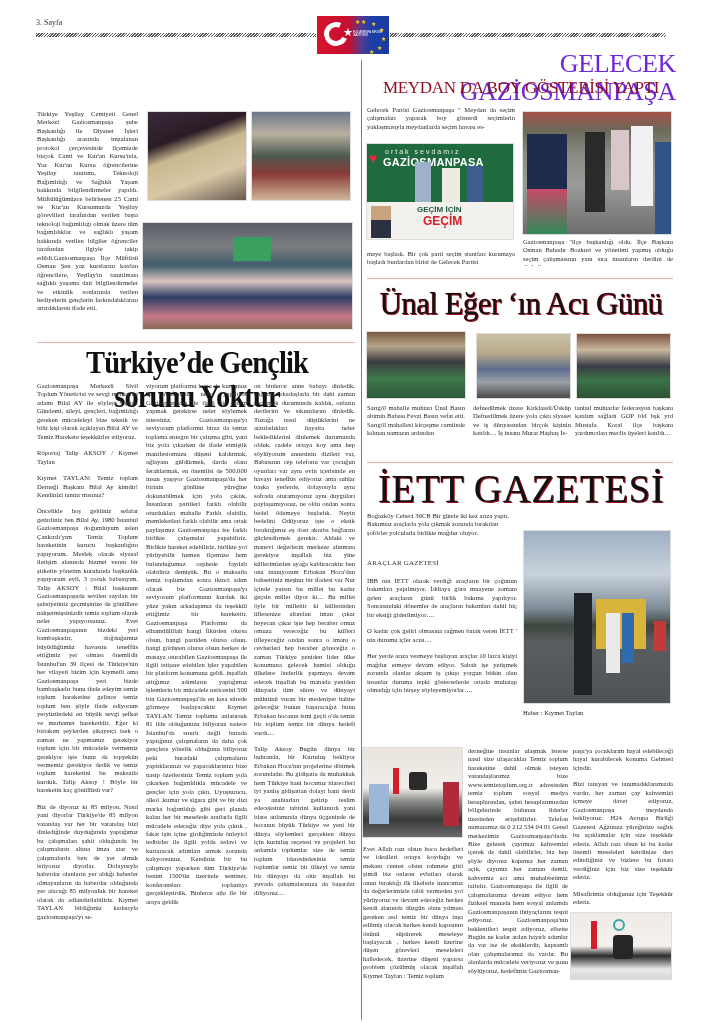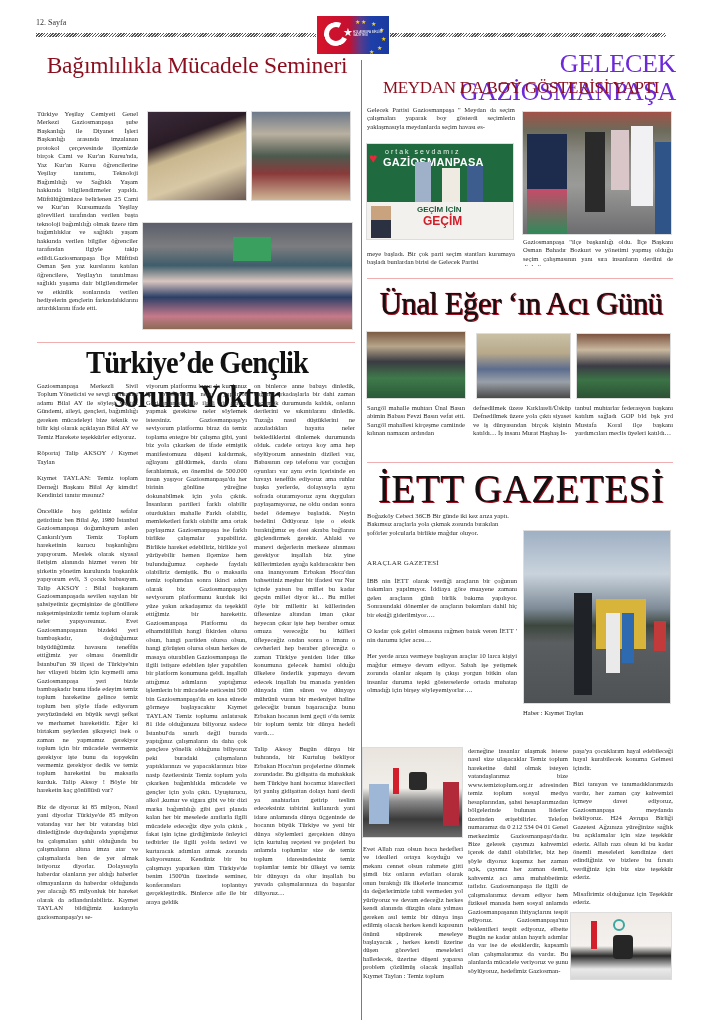--- a/index.html
+++ b/index.html
@@ -39,40 +39,39 @@
     font-size: 31px; line-height: 34px; letter-spacing: -0.6px;
     text-shadow: 0 0 1px #a01020, 1px 1px 0 #a01020; }
   .h-iett { left: 366px; top: 468px; width: 310px; text-align: center; color: #111;
     font-size: 39px; line-height: 42px; letter-spacing: 0.5px;
     text-shadow: 1px 1px 0 #a01020; }
   .subhead { font-size: 7px; color: #333; letter-spacing: 0.2px; }
 </style>
 </head>
 <body>
 
-<div class="abs page-num">12. Sayfa</div>
+<div class="abs page-num">3. Sayfa</div>
 <div class="abs rule-hatch" style="left:36px; width:280px;"></div>
 <div class="abs rule-hatch" style="left:390px; width:276px;"></div>
 <div class="abs logo">
   <div class="crescent"></div>
   <div class="star">★</div>
   <span class="eu-star" style="left:44px;top:2px;">★</span>
   <span class="eu-star" style="left:54px;top:4px;">★</span>
   <span class="eu-star" style="left:62px;top:10px;">★</span>
   <span class="eu-star" style="left:64px;top:19px;">★</span>
   <span class="eu-star" style="left:60px;top:28px;">★</span>
   <span class="eu-star" style="left:52px;top:32px;">★</span>
   <span class="eu-star" style="left:38px;top:2px;">★</span>
   <div class="tag">H24 AVRUPA BİRLİĞİ GAZETESİ</div>
 </div>
 
 <div class="abs vsep" style="left:361px; top:60px; height:960px;"></div>
 
 <div class="abs h-yaz">
-  <div>Bağımlılıkla Mücadele Semineri</div>
 </div>
 <div class="abs body-text" style="left:37px; top:110px; width:101px; height:225px; overflow:hidden;">Türkiye Yeşilay Cemiyeti Genel Merkezi Gaziosmanpaşa şube Başkanlığı ile Diyanet İşleri Başkanlığı arasında imzalanan protokol çerçevesinde ilçemizde birçok Cami ve Kur'an Kursu'nda, Yaz Kur'an Kursu öğrencilerine Yeşilay tanıtımı, Teknoloji Bağımlılığı ve Sağlıklı Yaşam hakkında bilgilendirmeler yapıldı. Müftülüğümüzce belirlenen 25 Cami ve Kur'an Kursumuzda Yeşilay görevlileri tarafından verilen başta teknoloji bağımlılığı olmak üzere tüm bağımlılıklar ve sağlıklı yaşam hakkında verilen bilgiler öğrenciler tarafından ilgiyle takip edildi.Gaziosmanpaşa İlçe Müftüsü Osman Şen yaz kurslarını katılan öğrencilere, Yeşilay'ın tanıtılması sağlıklı yaşama dair bilgilendirmeler ve etkinlik sonlarında verilen hediyelerin gençlerin farkındalıklarını artırdıklarını ifade etti.</div>
 <div class="abs photo" style="left:147px; top:111px; width:100px; height:90px; background: linear-gradient(160deg,#3a2a3a 0%,#2a1c26 30%,#c9b78f 45%,#d8c8a5 70%,#6b5a52 100%);"></div>
 <div class="abs photo" style="left:251px; top:111px; width:100px; height:90px; background: linear-gradient(180deg,#6e7a8a 0%,#b9b0a0 25%,#4d5a4f 50%,#8a3a3a 70%,#cfb596 100%);"></div>
 <div class="abs photo" style="left:142px; top:222px; width:211px; height:108px; background: linear-gradient(180deg,#5b5e6a 0%,#7c7d80 22%,#3f5d6b 40%,#d9c6c0 55%,#2c3e66 70%,#c67a8a 88%,#8c6b55 100%);">
   <div style="position:absolute; left:90px; top:14px; width:38px; height:24px; background:#3aa060;"></div>
 </div>
 <div class="abs hsep" style="left:37px; top:342px; width:318px;"></div>
 
 <div class="abs h-tgs">Türkiye’de Gençlik sorunu Yoktur</div>

